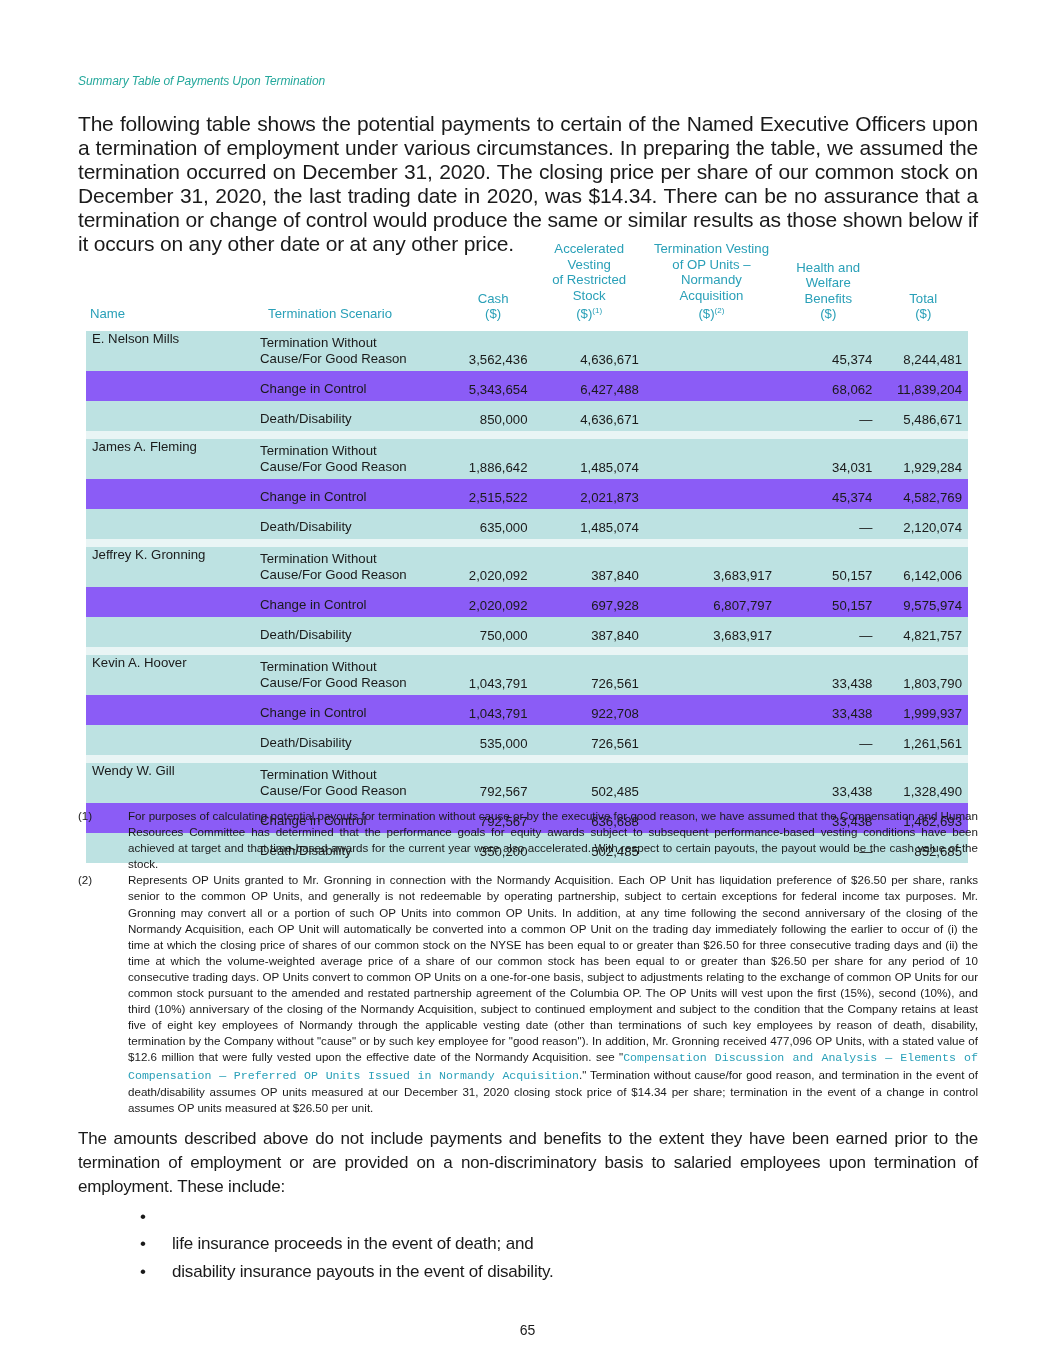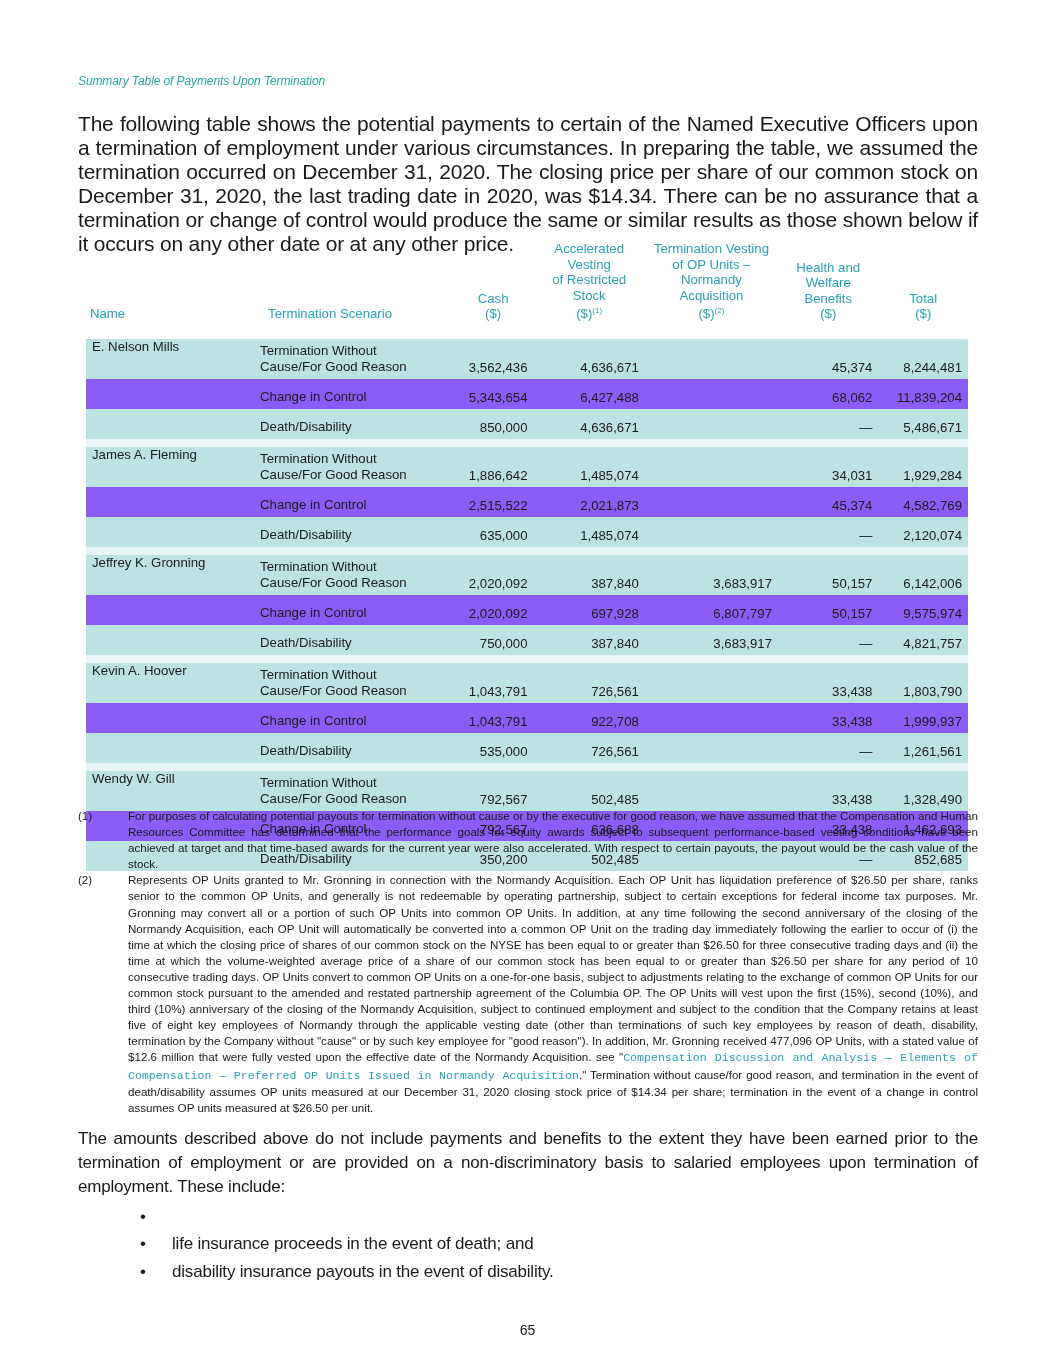--- a/index.html
+++ b/index.html
@@ -13,21 +13,21 @@
     }
     .intro {
       font-size: 21px; line-height: 24px; text-align: justify; margin: 0; letter-spacing: -0.2px;
     }
     table.pay {
       position: absolute; left: 8px; top: 167px; width: 882px;
       border-collapse: collapse; font-size: 13.2px;
     }
     table.pay th {
       color: #2aa0b8; font-weight: normal; vertical-align: bottom; line-height: 15.5px;
-      padding: 0 4px 17px 4px; text-align: center;
+      padding: 0 4px 9px 4px; text-align: center;
     }
     table.pay th.left { text-align: left; }
     table.pay th sup { font-size: 8px; }
     table.pay td { padding: 0 6px; height: 26px; vertical-align: bottom; padding-bottom: 4px; }
     tr.dark td { background: #bde2e2; }
     tr.light td { background: #8b5cf6; }
     tr.dark.tall td { height: 36px; }
     tr.sep td { height: 8px; padding: 0; background: #e9f5f5; }
     td.name { vertical-align: top !important; padding-top: 4px; width: 142px; }
     td.scen { width: 170px; line-height: 16px; }

